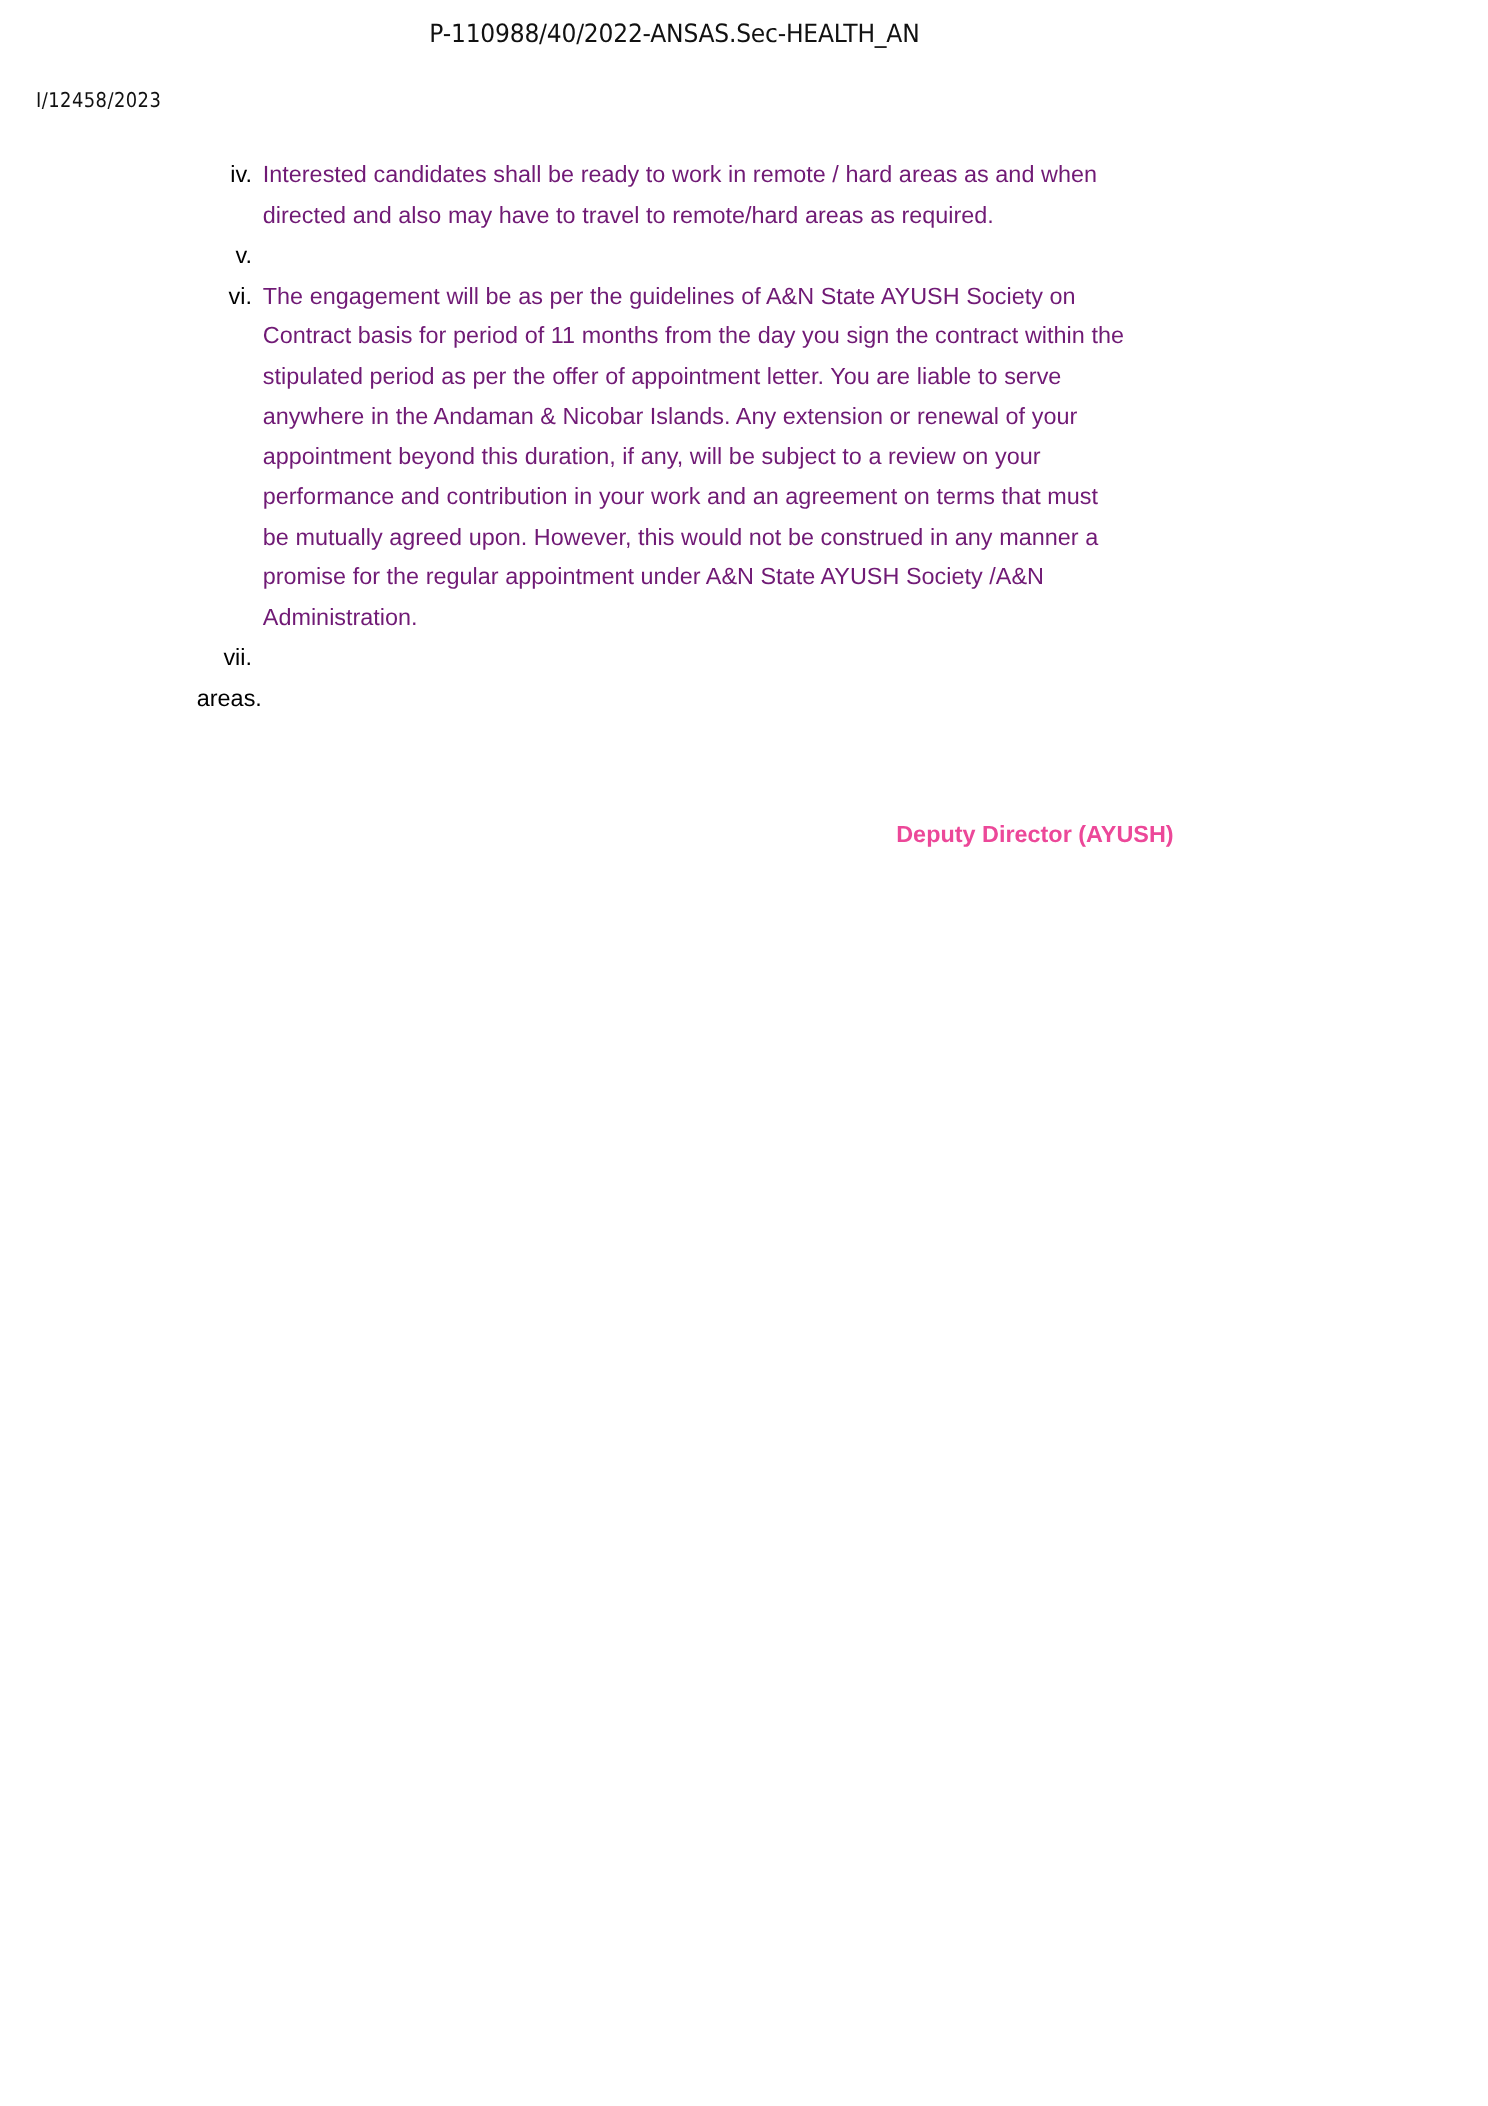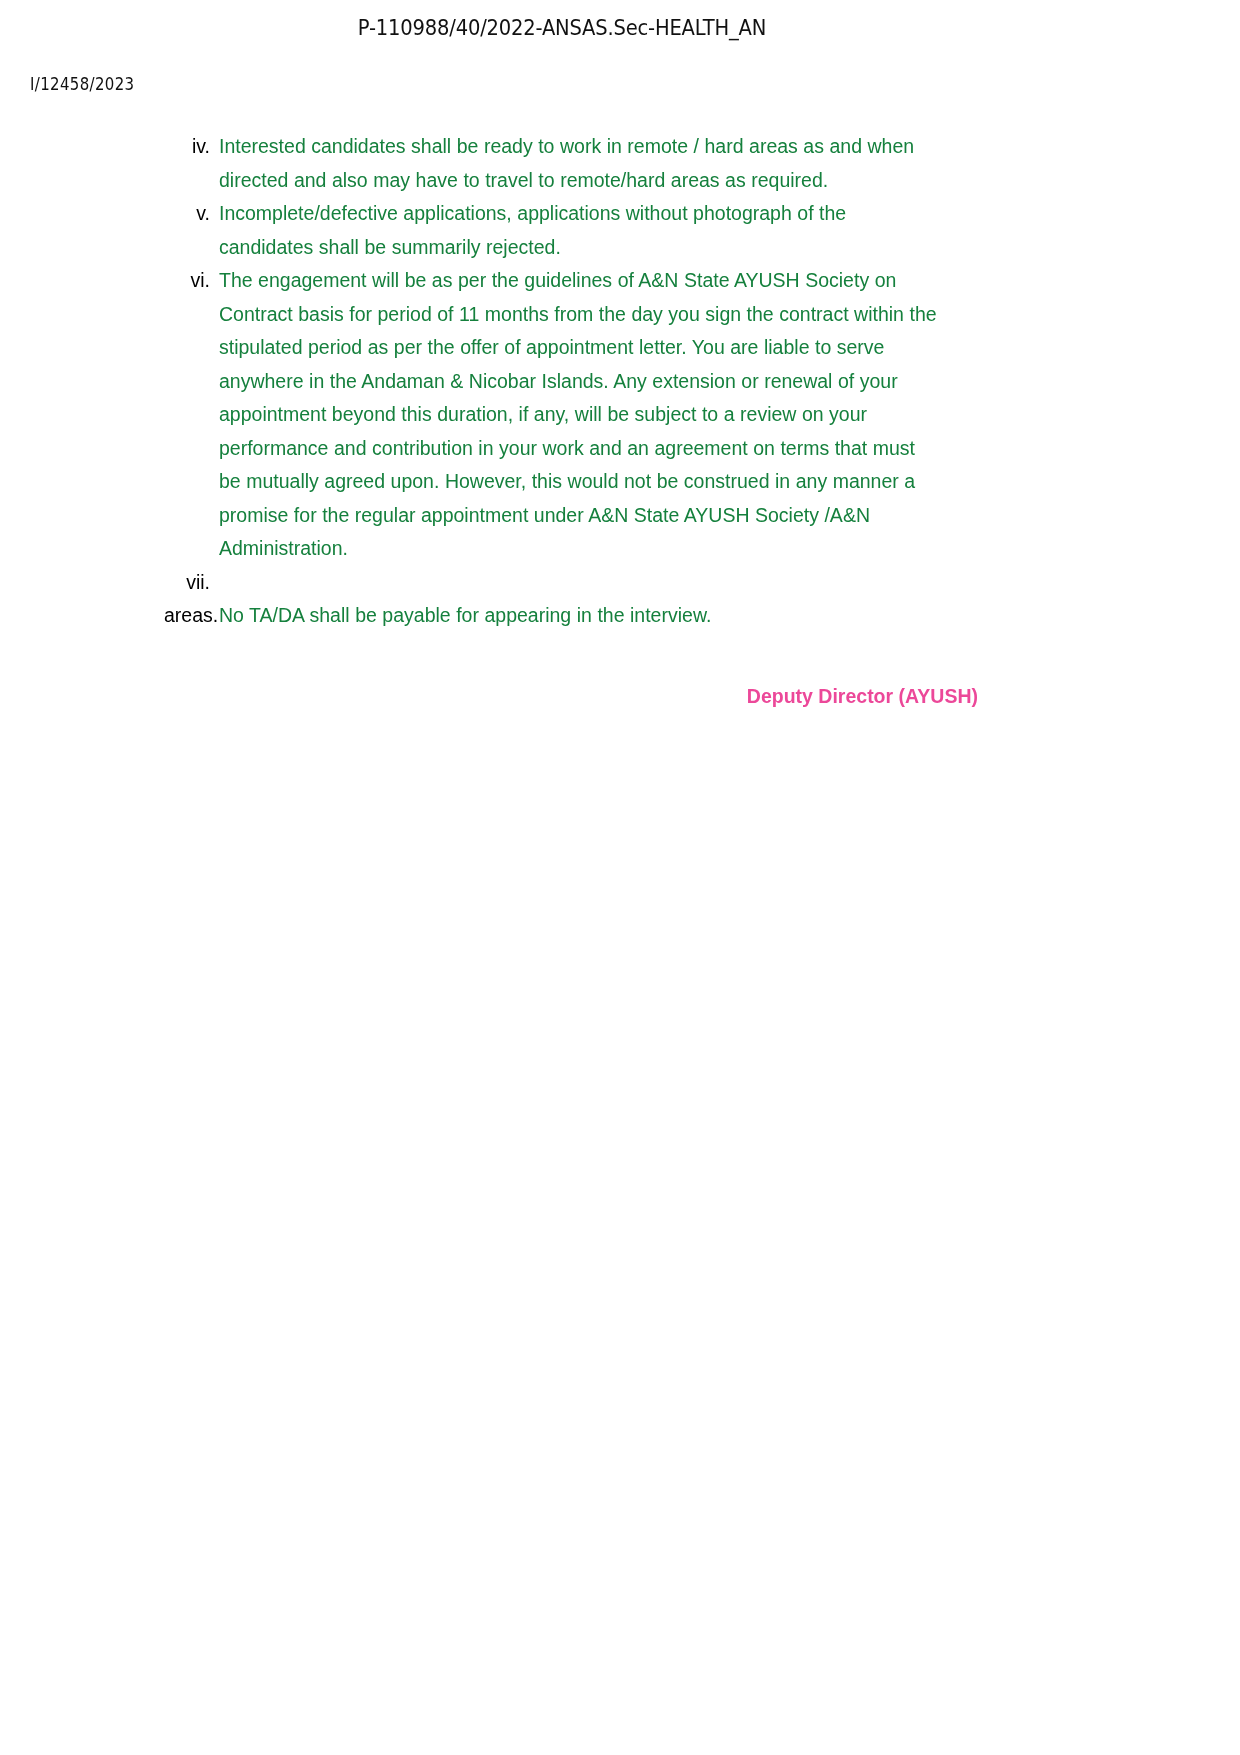--- a/index.html
+++ b/index.html
@@ -86,21 +86,21 @@
     line-height: 33.5px;
     color: #000000;
     padding-right: 0;
   }
 
   .clause-text {
     flex: 1 1 auto;
     padding-left: 9px;
     font-size: 19.5px;
     line-height: 33.5px;
-    color: #15803d;
+    color: #701a75;
     text-align: left;
     word-spacing: 0.1px;
   }
 
   
   .signature-row {
     position: absolute;
     top: 682px;
     left: 0;
     width: 966px;
@@ -127,35 +127,33 @@
   <div class="body-block">
     <ol class="clause-list">
 
       <li class="clause">
         <span class="clause-marker">iv.</span>
         <span class="clause-text">Interested candidates shall be ready to work in remote / hard areas as and when directed and also may have to travel to remote/hard areas as required.</span>
       </li>
 
       <li class="clause">
         <span class="clause-marker">v.</span>
-        <span class="clause-text">Incomplete/defective applications, applications without photograph of the candidates shall be summarily rejected.</span>
       </li>
 
       <li class="clause">
         <span class="clause-marker">vi.</span>
         <span class="clause-text">The engagement will be as per the guidelines of A&amp;N State AYUSH Society on Contract basis for period of 11 months from the day you sign the contract within the stipulated period as per the offer of appointment letter. You are liable to serve anywhere in the Andaman &amp; Nicobar Islands. Any extension or renewal of your appointment beyond this duration, if any, will be subject to a review on your performance and contribution in your work and an agreement on terms that must be mutually agreed upon. However, this would not be construed in any manner a promise for the regular appointment under A&amp;N State AYUSH Society /A&amp;N Administration.</span>
       </li>
 
       <li class="clause">
         <span class="clause-marker">vii.</span>
       </li>
 
       <li class="clause">
         <span class="clause-marker">areas.</span>
-        <span class="clause-text">No TA/DA shall be payable for appearing in the interview.</span>
       </li>
 
     </ol>
   </div>
 
   <div class="signature-row">
     <span class="signature-text">Deputy Director (AYUSH)</span>
   </div>
 
 </div>

